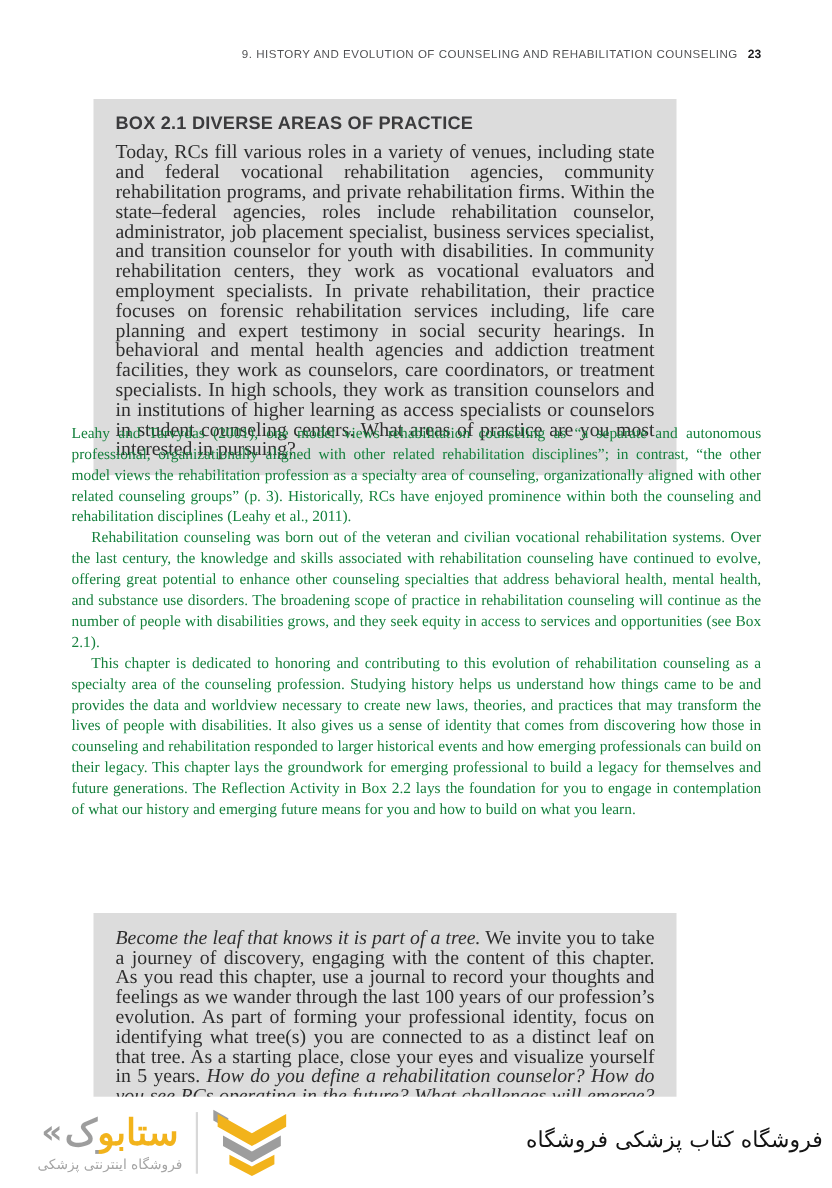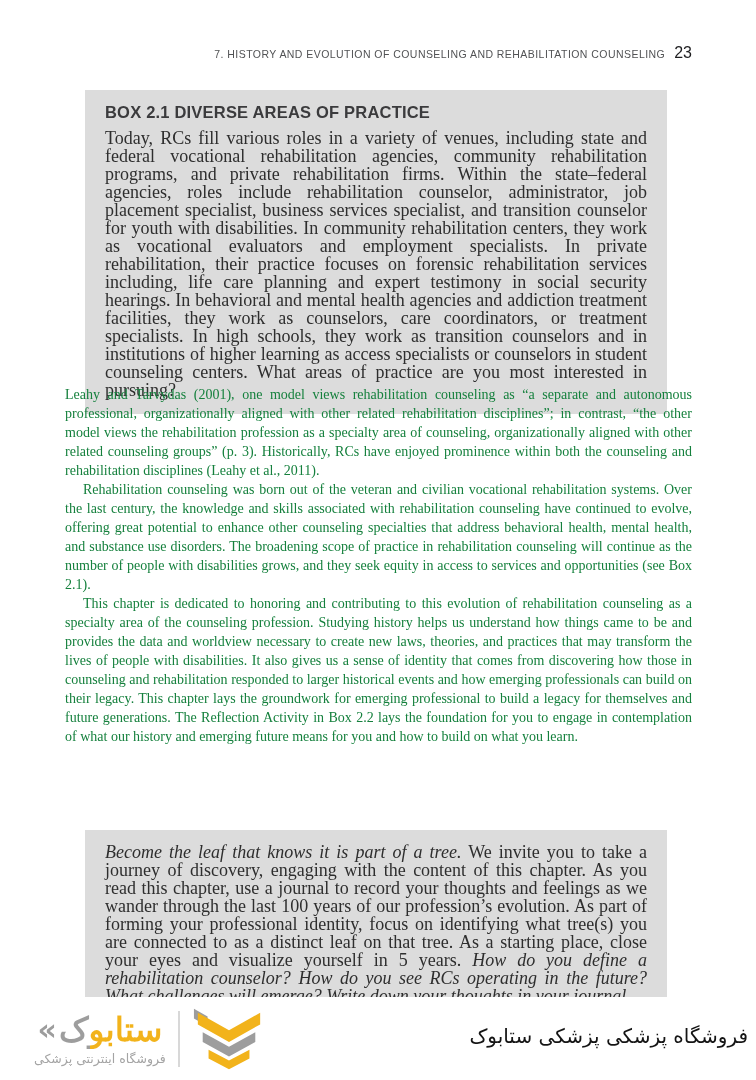--- a/index.html
+++ b/index.html
@@ -8,26 +8,26 @@
     font-family:"Liberation Serif", serif; overflow:hidden;
   }
 
   
   .running-head {
     position:absolute; top:44px; left:65px; right:64px;
     text-align:right; font-family:"Liberation Sans", sans-serif;
     font-size:10.5px; letter-spacing:0.45px; color:#515254;
   }
   .running-head .pagenum {
-    font-weight:normal; color:#1d1d1f; font-size:16px; margin-left:9px; letter-spacing:0;
+    font-weight:bold; color:#1d1d1f; font-size:11px; margin-left:9px; letter-spacing:0;
   }
 
   
   .graybox {
-    position:absolute; left:85px; width:582px; background:#dcdcdc;
+    position:absolute; left:85px; width:530px; background:#dcdcdc;
     padding:13px 20px 15px 20px; box-sizing:border-box;
   }
   .graybox h2 {
     margin:0 0 7px 0; font-family:"Liberation Sans", sans-serif;
     font-size:16.5px; font-weight:600; color:#3b3b3d; letter-spacing:0.2px;
   }
   .graybox p {
     margin:0; font-size:18px; line-height:18px; text-align:justify; color:#2e2e2e;
   }
   .box1 { top:90px; }
@@ -78,21 +78,21 @@
     font-family:"Liberation Sans", sans-serif; font-weight:bold;
     font-size:20px; letter-spacing:6px; color:#1c1c1c; white-space:nowrap;
   }
 </style>
 </head>
 <body>
 
 <div class="page">
 
   <div class="running-head">
-    <span>7. HISTORY AND EVOLUTION OF COUNSELING AND REHABILITATION COUNSELING</span><span class="pagenum">23</span>
+    <span>9. HISTORY AND EVOLUTION OF COUNSELING AND REHABILITATION COUNSELING</span><span class="pagenum">23</span>
   </div>
 
   <section class="graybox box1">
     <h2>BOX 2.1 DIVERSE AREAS OF PRACTICE</h2>
     <p>Today, RCs fill various roles in a variety of venues, including state and federal vocational rehabilitation agencies, community rehabilitation programs, and private rehabilitation firms. Within the state–federal agencies, roles include rehabilitation counselor, administrator, job placement specialist, business services specialist, and transition counselor for youth with disabilities. In community rehabilitation centers, they work as vocational evaluators and employment specialists. In private rehabilitation, their practice focuses on forensic rehabilitation services including, life care planning and expert testimony in social security hearings. In behavioral and mental health agencies and addiction treatment facilities, they work as counselors, care coordinators, or treatment specialists. In high schools, they work as transition counselors and in institutions of higher learning as access specialists or counselors in student counseling centers. What areas of practice are you most interested in pursuing?</p>
   </section>
 
   <div class="bodytext">
     <p>Leahy and Tarvydas (2001), one model views rehabilitation counseling as “a separate and autonomous professional, organizationally aligned with other related rehabilitation disciplines”; in contrast, “the other model views the rehabilitation profession as a specialty area of counseling, organizationally aligned with other related counseling groups” (p. 3). Historically, RCs have enjoyed prominence within both the counseling and rehabilitation disciplines (Leahy et al., 2011).</p>
     <p class="indent">Rehabilitation counseling was born out of the veteran and civilian vocational rehabilitation systems. Over the last century, the knowledge and skills associated with rehabilitation counseling have continued to evolve, offering great potential to enhance other counseling specialties that address behavioral health, mental health, and substance use disorders. The broadening scope of practice in rehabilitation counseling will continue as the number of people with disabilities grows, and they seek equity in access to services and opportunities (see Box 2.1).</p>
@@ -114,17 +114,17 @@
       </div>
       <div class="footer-divider"></div>
       <svg class="emblem" width="74" height="62" viewBox="0 0 76 62">
         <polygon points="2,0 16,8 16,18 2,10" fill="#9d9d9d"></polygon>
         <polygon points="6,4 38,22 70,4 70,16 38,34 6,16" fill="#f2b31b"></polygon>
         <polygon points="11,24 38,39 65,24 65,34 38,49 11,34" fill="#9d9d9d"></polygon>
         <polygon points="17,42 38,53 59,42 59,51 38,62 17,51" fill="#f2b31b"></polygon>
       </svg>
     </div>
     <div class="footer-right">
-      <div class="footer-tagline">فروشگاه پزشکی پزشکی ستابوک</div>
+      <div class="footer-tagline">فروشگاه کتاب پزشکی فروشگاه</div>
     </div>
   </footer>
 
 </div>
 
 </body></html>

